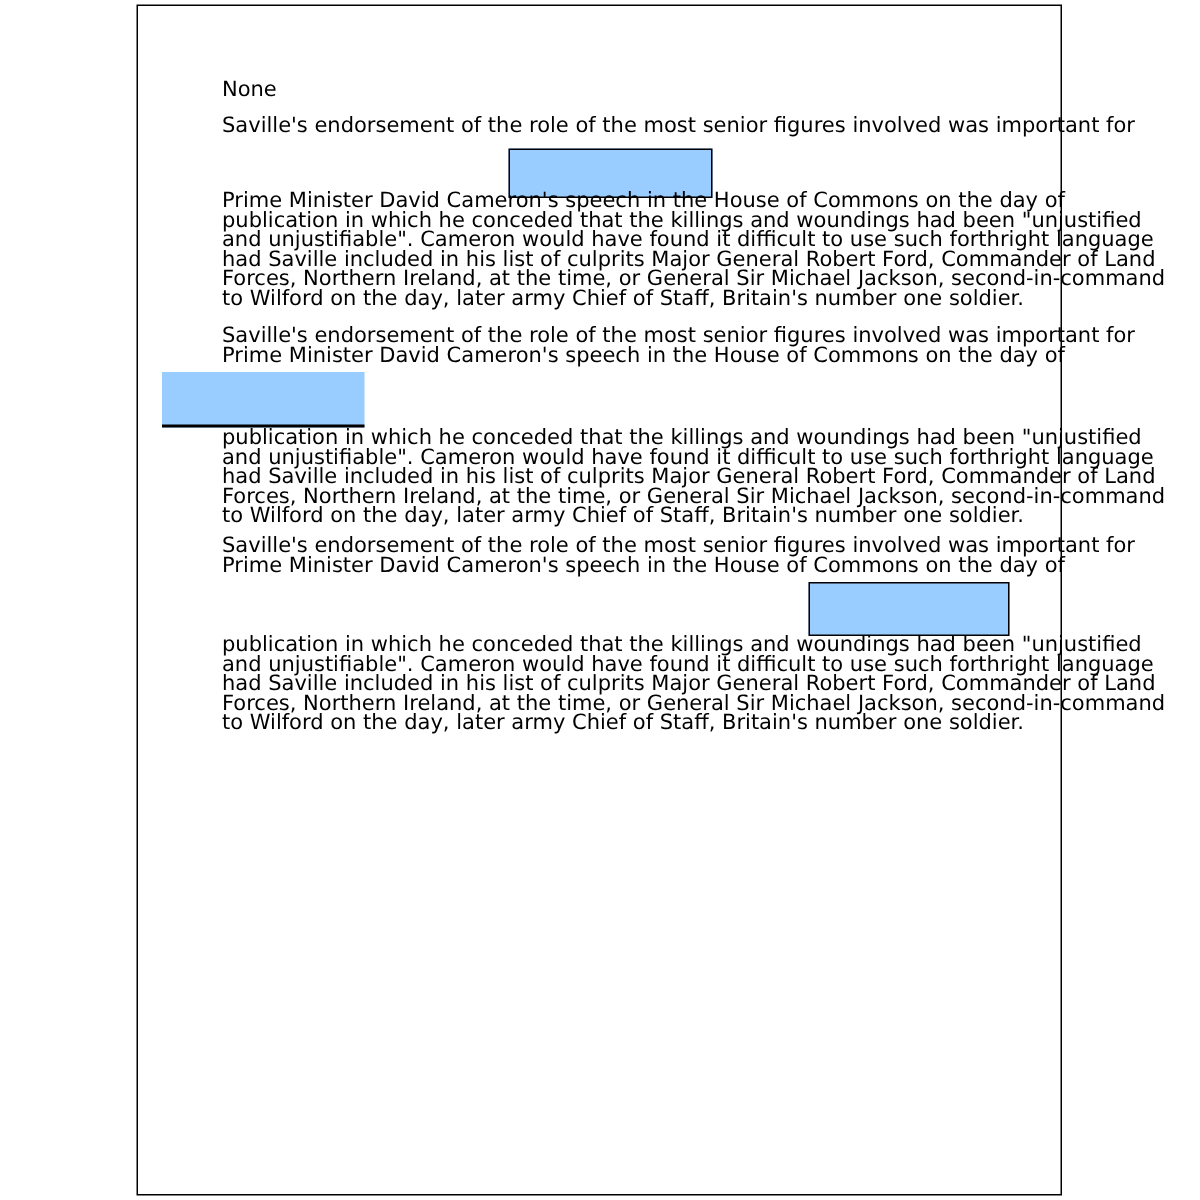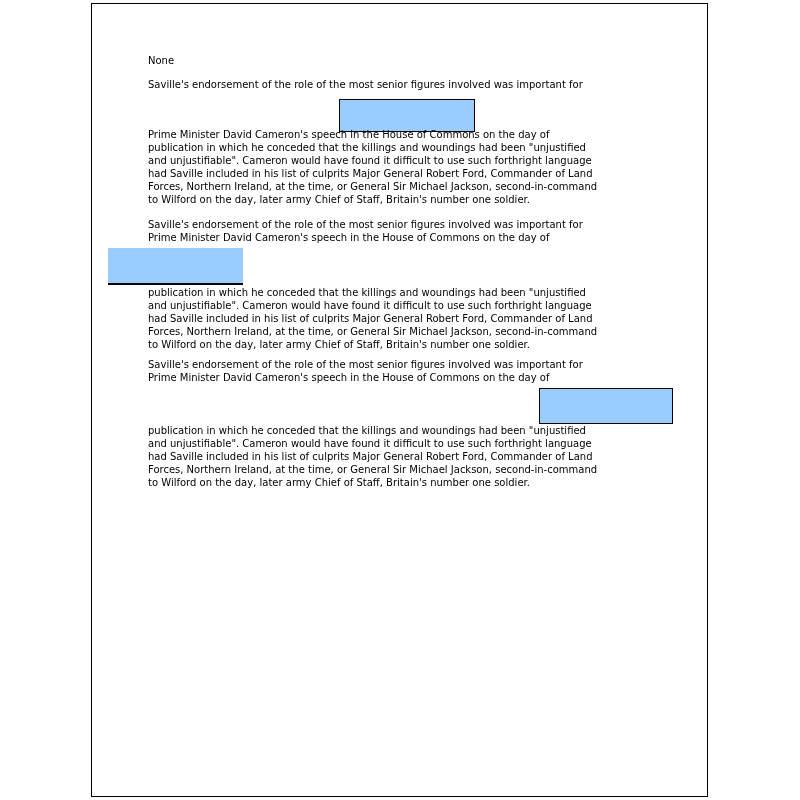--- a/index.html
+++ b/index.html
@@ -23,21 +23,21 @@
     top: 3px;
     width: 617px;
     height: 794px;
     background: #ffffff;
     border: 1px solid #000000;
     box-sizing: border-box;
   }
   .tl {
     position: absolute;
     left: 56px;
-    font-size: 10px;
+    font-size: 14px;
     line-height: 13px;
     color: #000000;
     white-space: nowrap;
     letter-spacing: 0;
   }
   .annot {
     position: absolute;
     background: #99CCFF;
     box-sizing: border-box;
   }

